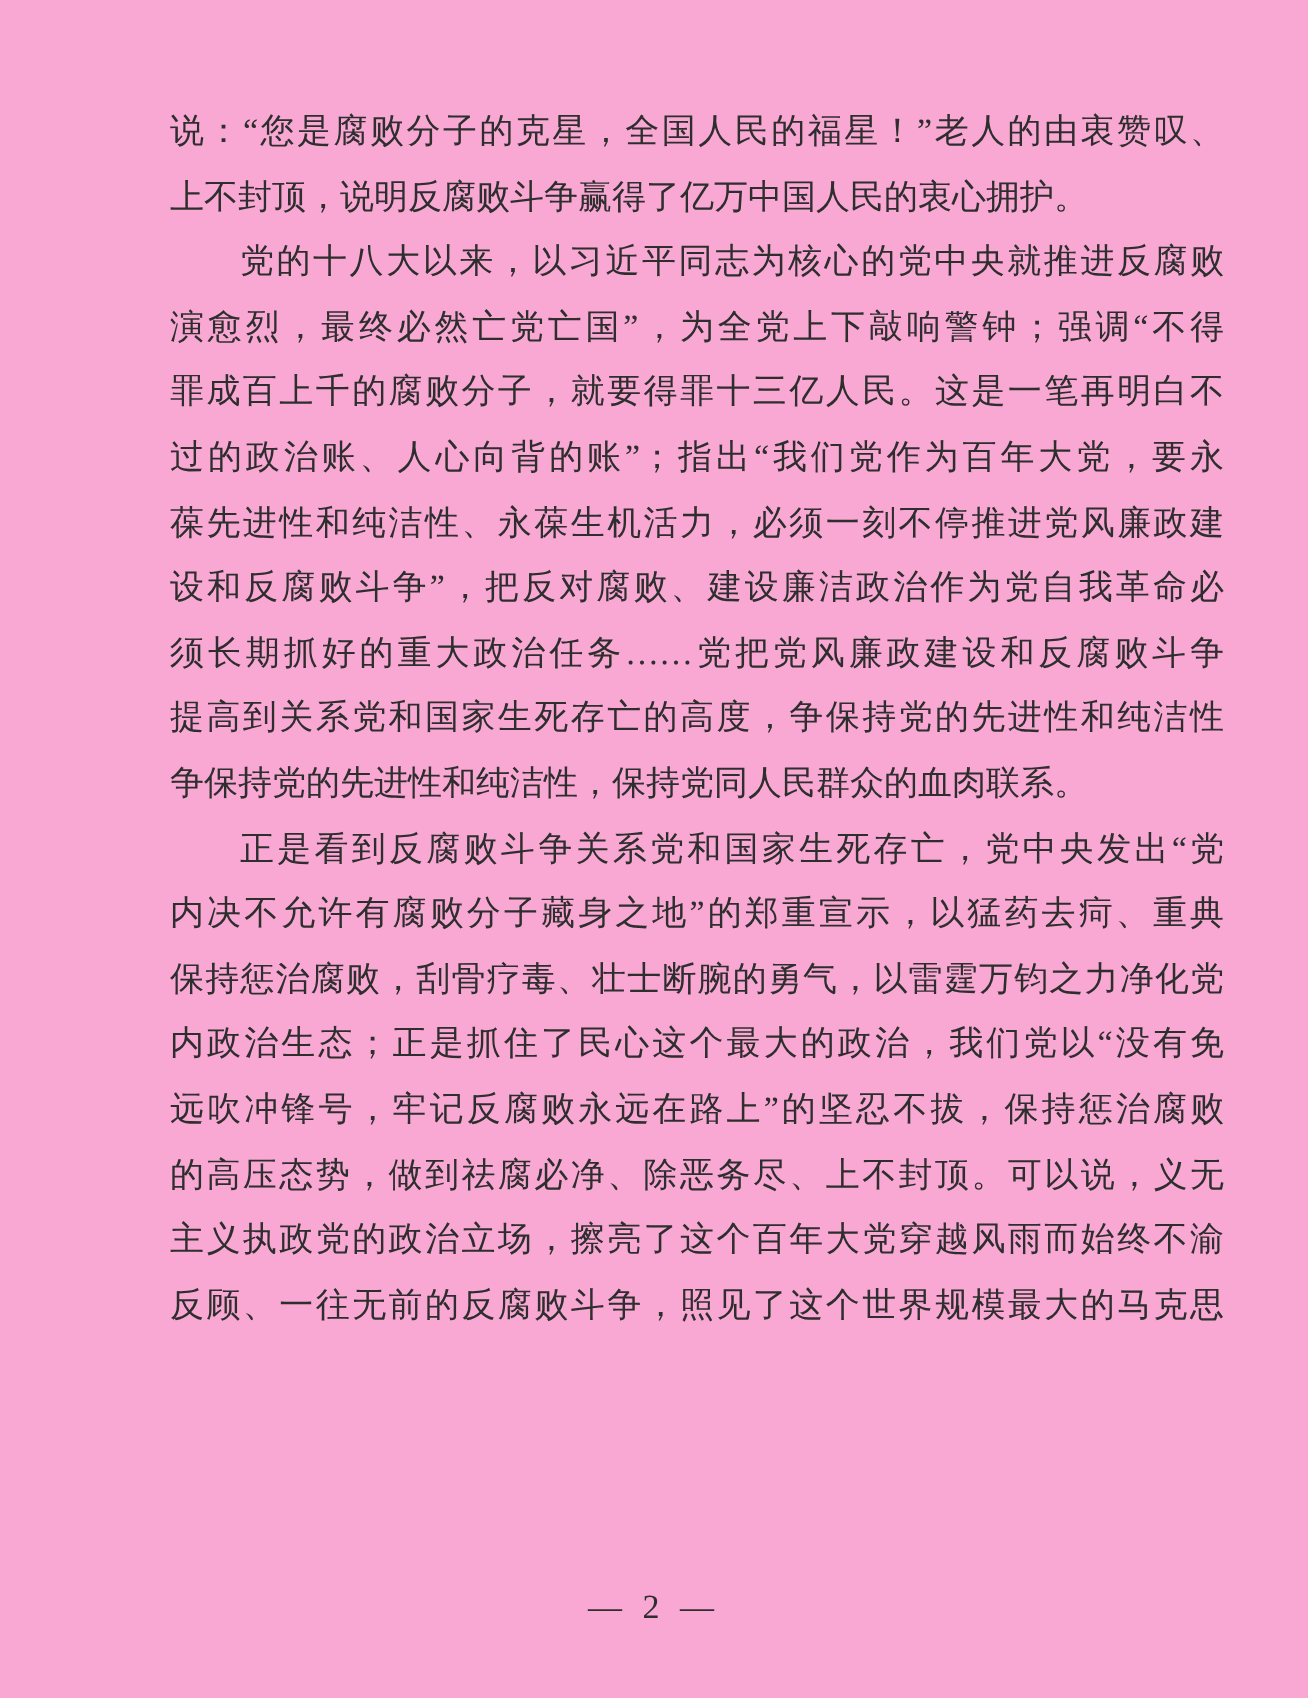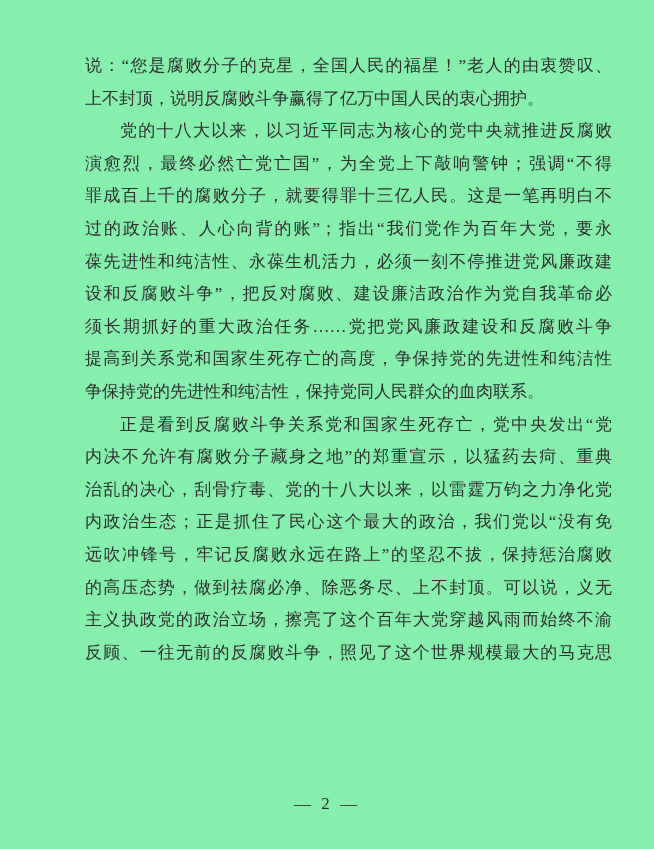--- a/index.html
+++ b/index.html
@@ -10,21 +10,21 @@
   body {
     width: 654px;
     height: 849px;
     font-family: "Liberation Serif", "DejaVu Serif", serif;
     color: #2e2e2e;
   }
   .page {
     position: relative;
     width: 654px;
     height: 849px;
-    background: #86efac;
+    background: #f9a8d4;
     overflow: hidden;
   }
   .content {
     position: absolute;
     left: 85px;
     top: 50px;
     width: 527px;
     font-size: 17px;
     line-height: 32.6px;
   }
@@ -75,21 +75,21 @@
       <div class="line">葆先进性和纯洁性、永葆生机活力，必须一刻不停推进党风廉政建</div>
       <div class="line">设和反腐败斗争”，把反对腐败、建设廉洁政治作为党自我革命必</div>
       <div class="line">须长期抓好的重大政治任务……党把党风廉政建设和反腐败斗争</div>
       <div class="line">提高到关系党和国家生死存亡的高度，争保持党的先进性和纯洁性</div>
       <div class="line para-end">争保持党的先进性和纯洁性，保持党同人民群众的血肉联系。</div>
     </div>
 
     <div class="paragraph">
       <div class="line indent">正是看到反腐败斗争关系党和国家生死存亡，党中央发出“党</div>
       <div class="line">内决不允许有腐败分子藏身之地”的郑重宣示，以猛药去疴、重典</div>
-      <div class="line">治乱的决心，刮骨疗毒、党的十八大以来，以雷霆万钧之力净化党</div>
+      <div class="line">保持惩治腐败，刮骨疗毒、壮士断腕的勇气，以雷霆万钧之力净化党</div>
       <div class="line">内政治生态；正是抓住了民心这个最大的政治，我们党以“没有免</div>
       <div class="line">远吹冲锋号，牢记反腐败永远在路上”的坚忍不拔，保持惩治腐败</div>
       <div class="line">的高压态势，做到祛腐必净、除恶务尽、上不封顶。可以说，义无</div>
       <div class="line">主义执政党的政治立场，擦亮了这个百年大党穿越风雨而始终不渝</div>
       <div class="line">反顾、一往无前的反腐败斗争，照见了这个世界规模最大的马克思</div>
     </div>
 
   </div>
 
   <div class="footer">— 2 —</div>

